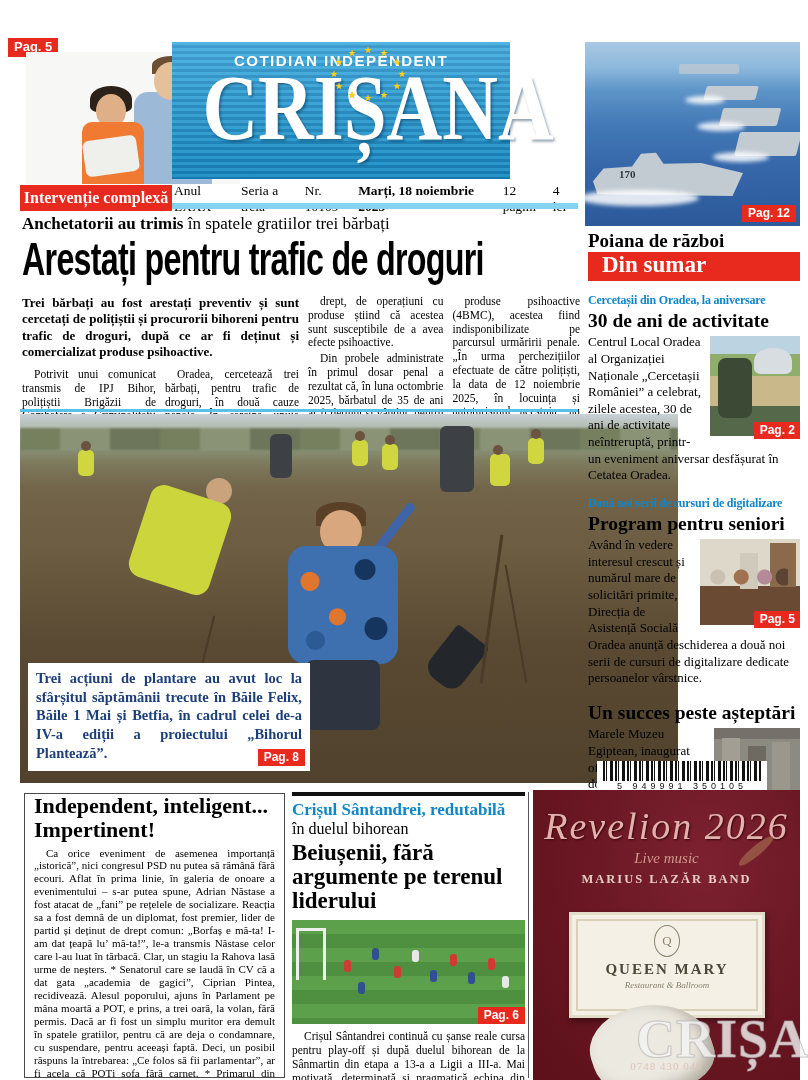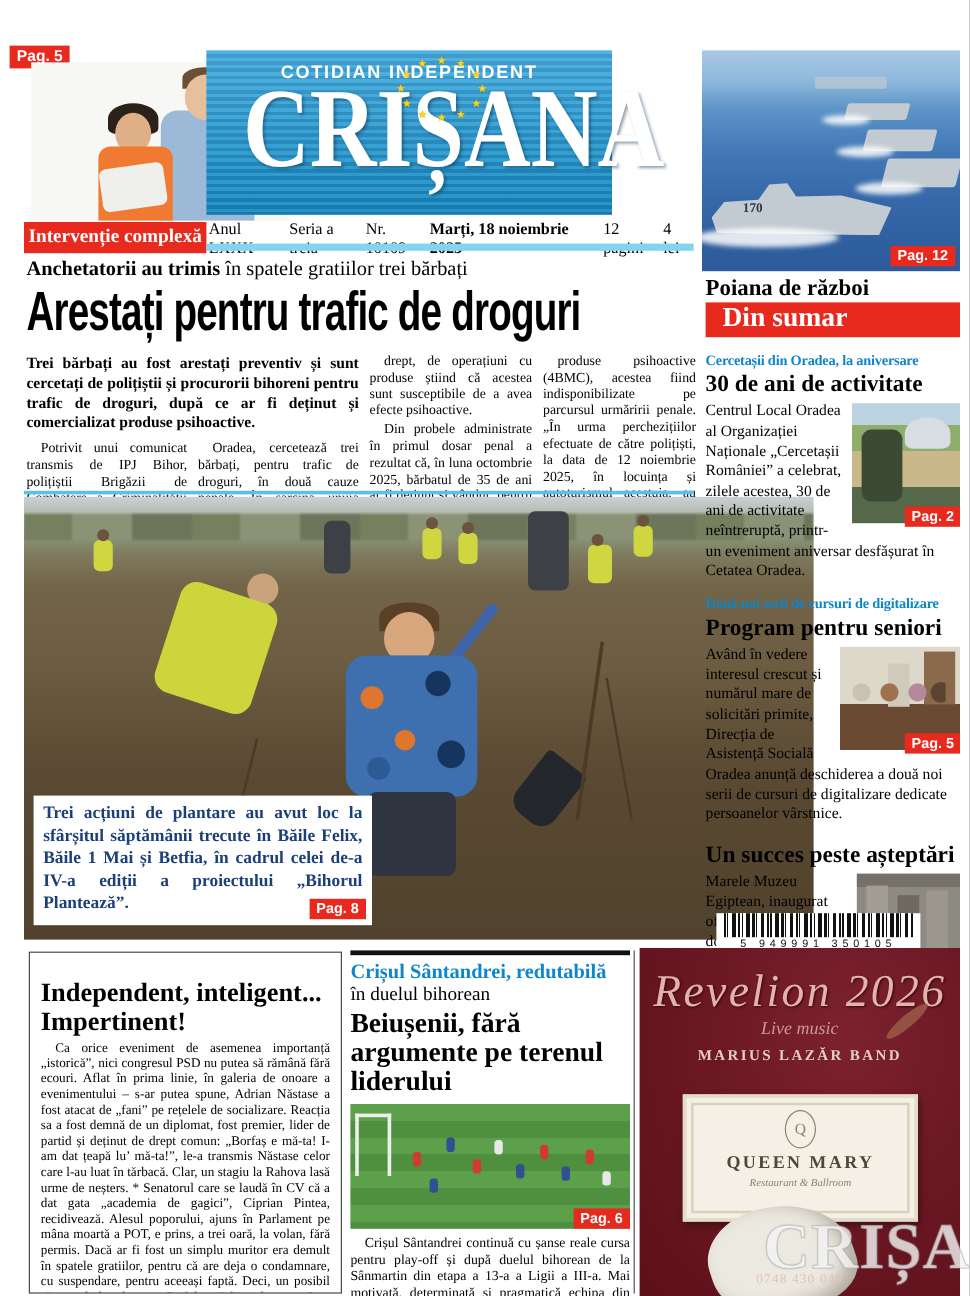--- a/index.html
+++ b/index.html
@@ -123,21 +123,21 @@
      background:radial-gradient(circle at 20% 40%, #c04038 0 4px, transparent 5px),
                 radial-gradient(circle at 60% 60%, #3a5a8a 0 4px, transparent 5px),
                 radial-gradient(circle at 85% 30%, #d0c8b8 0 4px, transparent 5px); }
 
   .barcode { position:absolute; left:597px; top:761px; width:170px; height:30px; background:#fff; }
   .bars { height:20px; margin:0 6px;
      background:repeating-linear-gradient(90deg,#111 0 2px,#fff 2px 3px,#111 3px 4px,#fff 4px 7px,#111 7px 10px,#fff 10px 12px); }
   .bc-digits { font-family:"Liberation Sans",sans-serif; font-size:9px; letter-spacing:4px; text-align:center; color:#111; }
 
   
-  .opinion { position:absolute; left:24px; top:793px; width:261px; height:285px; border:1.5px solid #4a4a4a; padding:21px 9px; overflow:hidden; }
+  .opinion { position:absolute; left:24px; top:793px; width:261px; height:285px; border:1.5px solid #4a4a4a; padding:0 9px; overflow:hidden; }
   .op-title { font-weight:bold; font-size:22px; line-height:1.08; }
   .op-body { font-size:11px; line-height:1.18; text-align:justify; text-indent:12px; margin-top:5px; }
 
   .sport { position:absolute; left:292px; top:792px; width:233px; }
   .sport-rule { height:4px; background:#111; }
   .sp-kick1 { color:#0e86c8; font-weight:bold; font-size:17px; margin-top:4px; }
   .sp-kick2 { font-size:16px; }
   .sp-title { font-weight:bold; font-size:23px; line-height:1.05; margin-top:3px; }
   .football { position:relative; width:233px; height:104px; margin-top:7px; overflow:hidden;
      background:repeating-linear-gradient(180deg,#5da04b 0 14px,#4f8f40 14px 28px); }

